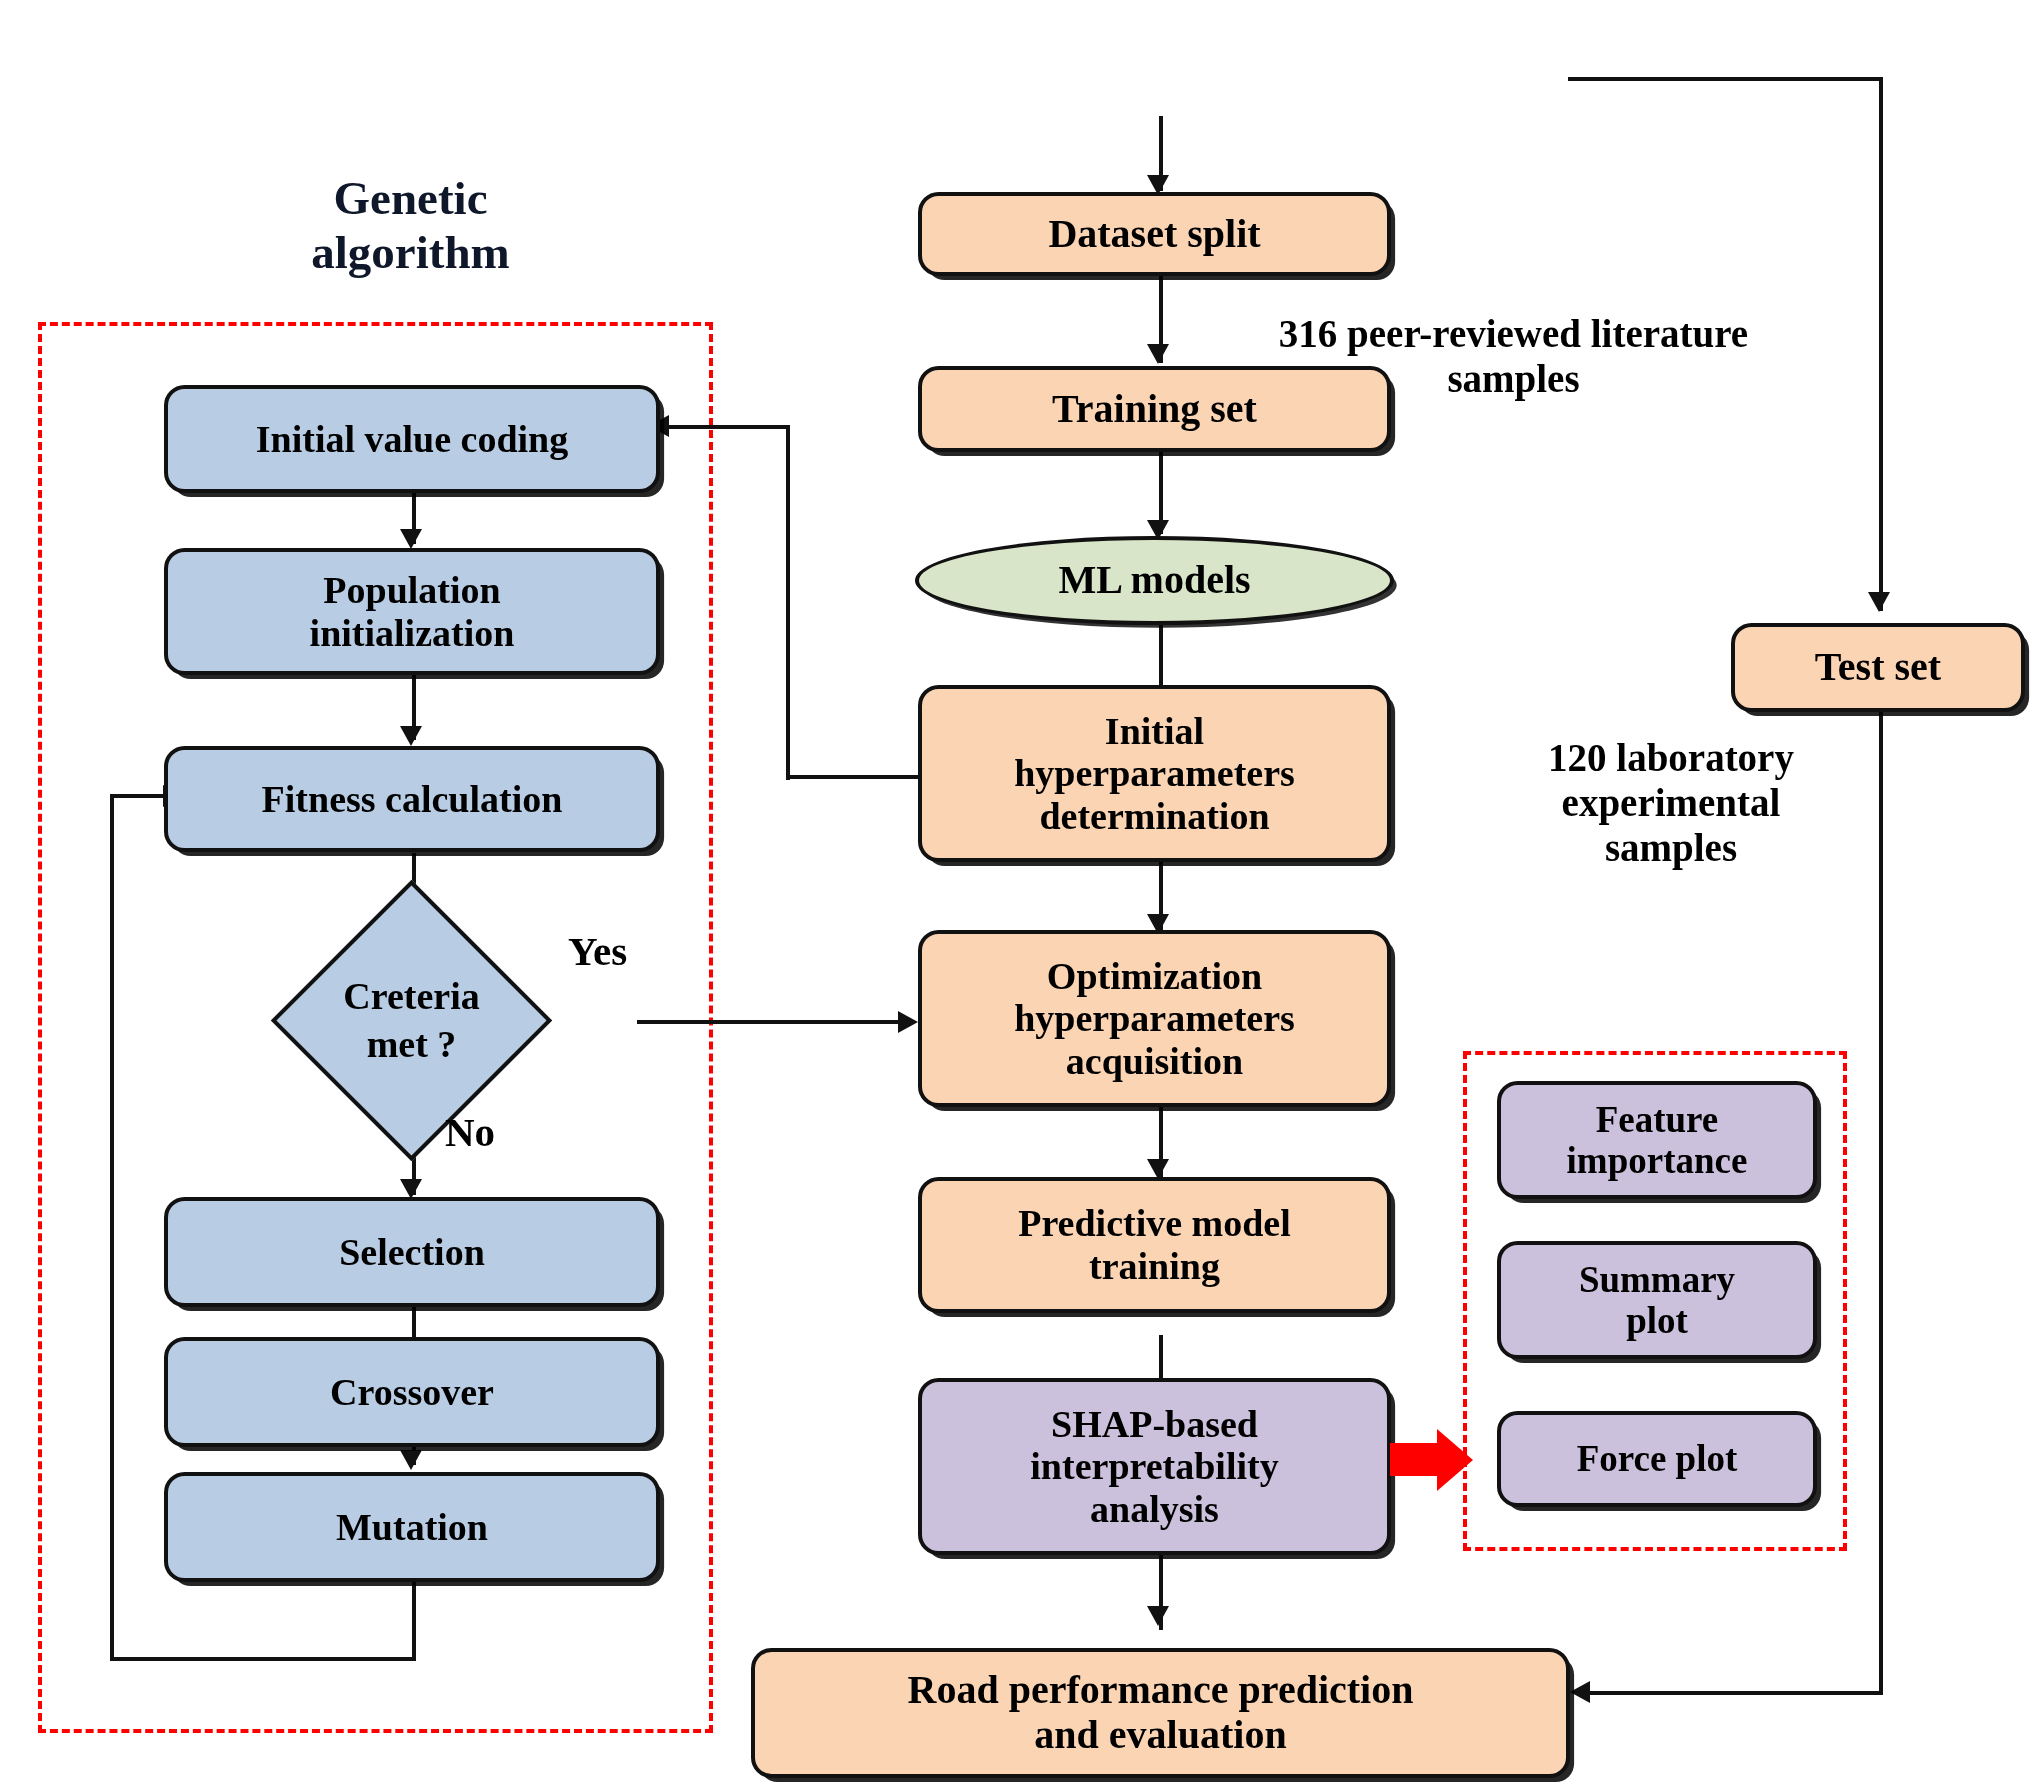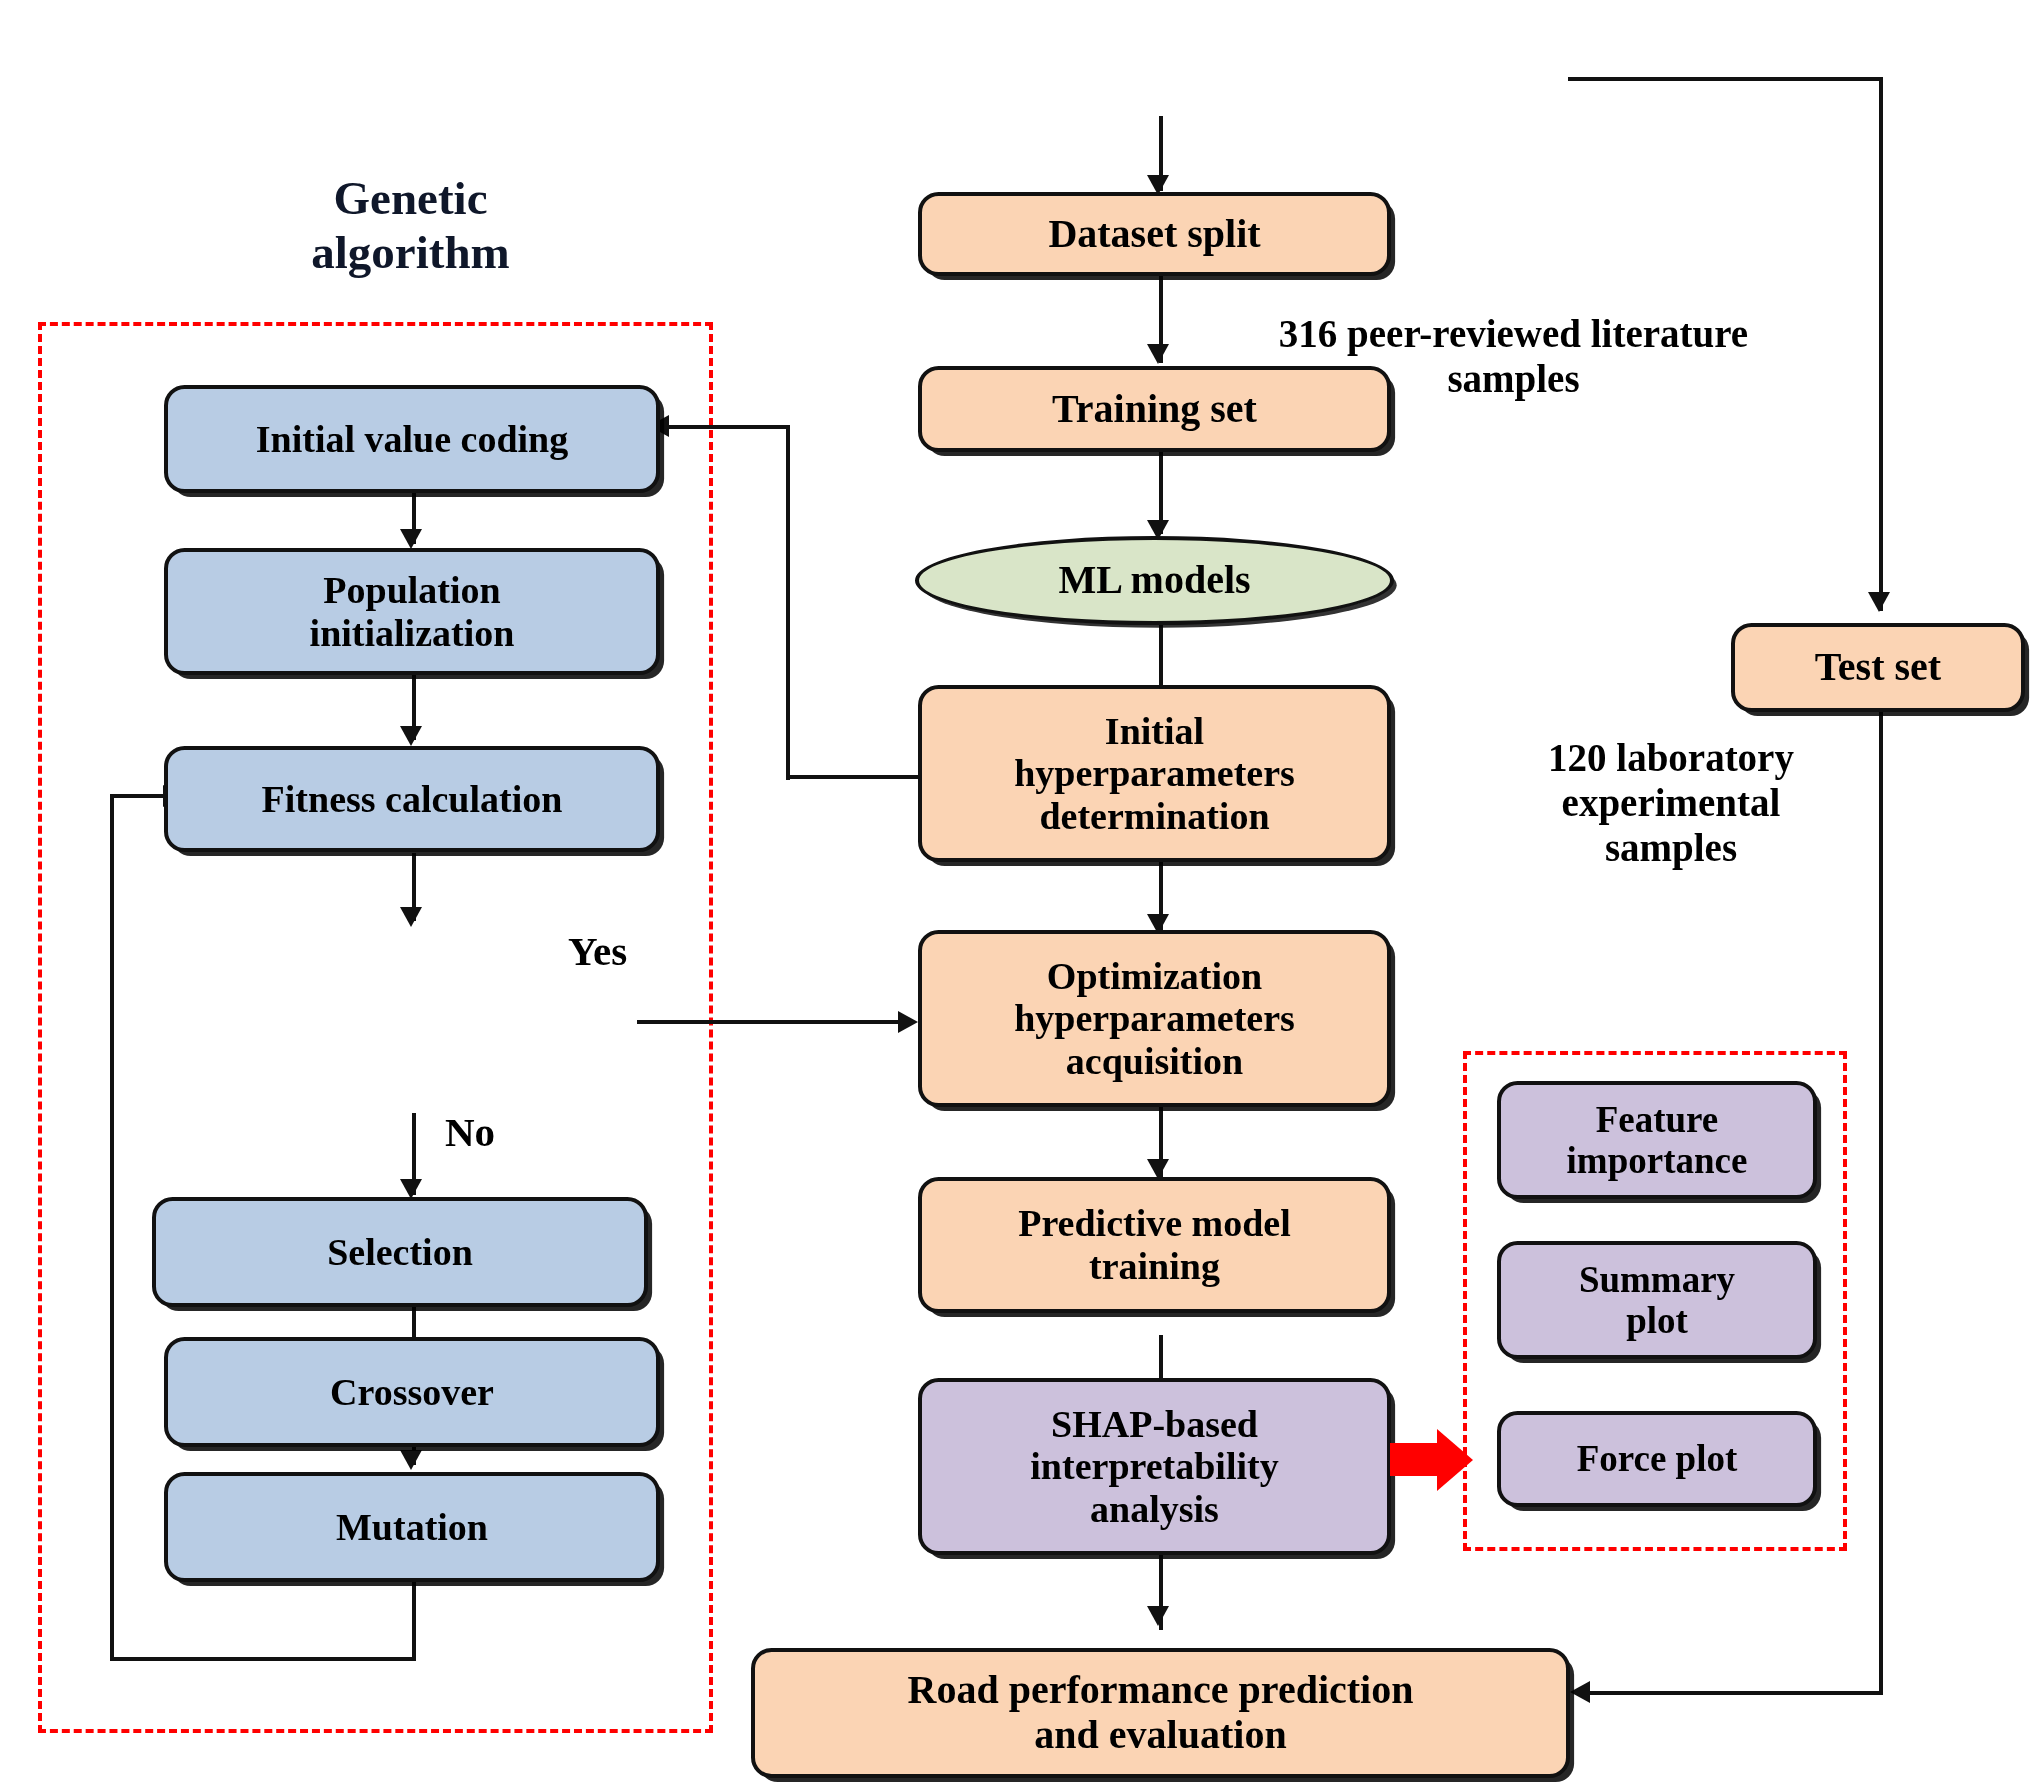--- a/index.html
+++ b/index.html
@@ -169,22 +169,27 @@
 
   <div class="node orange" style="left:1731px;top:623px;width:294px;height:89px;font-size:40px;">Test set</div>
 
   <div class="node blue" style="left:164px;top:385px;width:496px;height:108px;font-size:38px;">Initial value coding</div>
 
   <div class="node blue" style="left:164px;top:548px;width:496px;height:127px;font-size:38px;white-space:pre-line;">Population
 initialization</div>
 
   <div class="node blue" style="left:164px;top:746px;width:496px;height:106px;font-size:38px;">Fitness calculation</div>
 
-
-  <div class="node blue" style="left:152px;top:1197px;width:496px;height:110px;font-size:38px;">Selection</div>
+  <div class="diamond-wrap" style="left:170px;top:921px;width:483px;height:199px;">
+    <div class="diamond-shape" style="width:199px;height:199px;left:142px;top:0;"></div>
+    <div class="diamond-label" style="font-size:38px;white-space:pre-line;">Creteria
+met ?</div>
+  </div>
+
+  <div class="node blue" style="left:164px;top:1197px;width:496px;height:110px;font-size:38px;">Selection</div>
 
   <div class="node blue" style="left:164px;top:1337px;width:496px;height:110px;font-size:38px;">Crossover</div>
 
   <div class="node blue" style="left:164px;top:1472px;width:496px;height:110px;font-size:38px;">Mutation</div>
 
   <div class="node purple" style="left:1497px;top:1081px;width:320px;height:118px;font-size:37px;white-space:pre-line;">Feature
 importance</div>
 
   <div class="node purple" style="left:1497px;top:1241px;width:320px;height:118px;font-size:37px;white-space:pre-line;">Summary
 plot</div>

